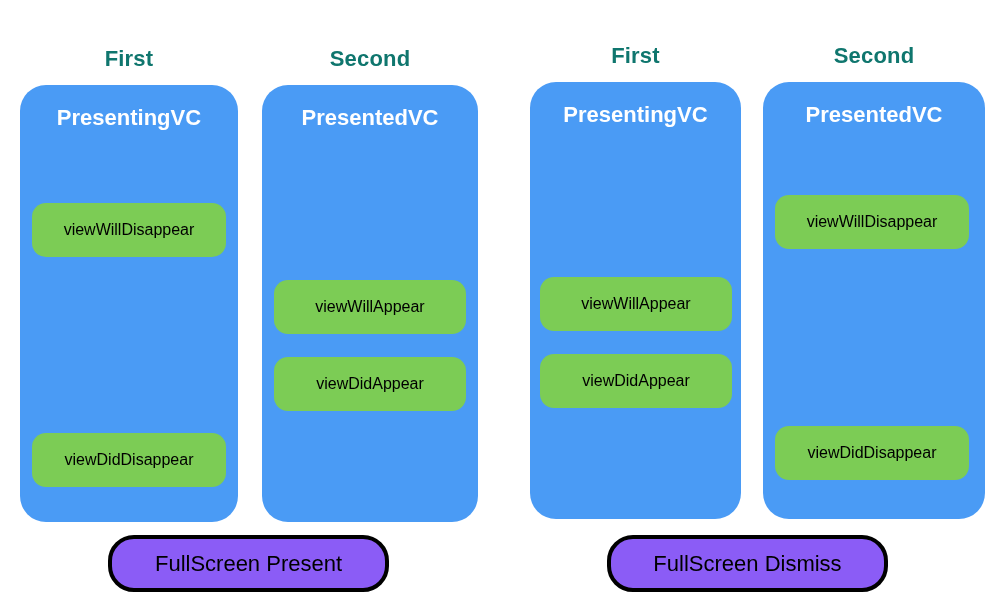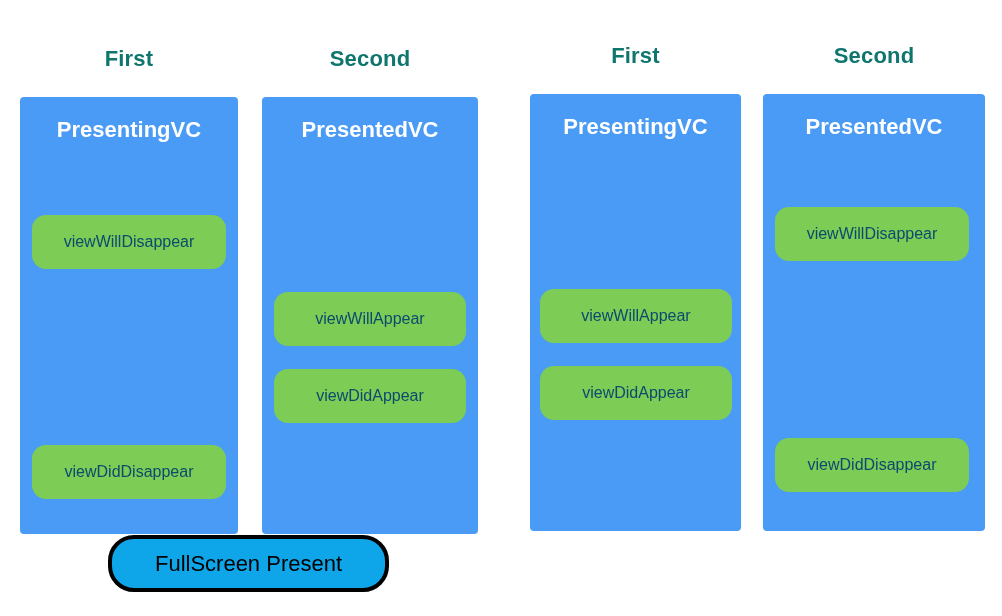--- a/index.html
+++ b/index.html
@@ -29,54 +29,53 @@
     color: #0f766e;
     text-align: center;
     letter-spacing: 0.2px;
     white-space: nowrap;
   }
 
   
   .vc-card {
     position: absolute;
     background: #4a9bf5;
-    border-radius: 4px;
+    border-radius: 26px;
     box-sizing: border-box;
-    margin-top: 12px;
   }
   .vc-title {
     position: absolute;
     left: 0;
     right: 0;
     text-align: center;
     color: #ffffff;
     font-size: 22px;
     font-weight: bold;
     white-space: nowrap;
   }
 
   
   .pill {
     position: absolute;
     background: #7ccc55;
     border-radius: 14px;
-    color: #0c4a6e;
+    color: #000000;
     font-size: 16px;
     font-weight: normal;
     display: flex;
     align-items: center;
     justify-content: center;
     white-space: nowrap;
     box-sizing: border-box;
   }
 
   
   .caption-box {
     position: absolute;
-    background: #0ea5e9;
+    background: #8b5cf6;
     border: 4px solid #000000;
     border-radius: 26px;
     display: flex;
     align-items: center;
     justify-content: center;
     box-sizing: border-box;
     color: #000000;
     font-size: 22px;
     font-weight: normal;
     white-space: nowrap;
@@ -114,14 +113,15 @@
   </div>
 
   <div class="col-header" style="left:763px; top:43px; width:222px;">Second</div>
 
   <div class="vc-card" style="left:763px; top:82px; width:222px; height:437px;">
     <div class="vc-title" style="top:20px;">PresentedVC</div>
     <div class="pill" style="left:12px; top:113px; width:194px; height:54px;">viewWillDisappear</div>
     <div class="pill" style="left:12px; top:344px; width:194px; height:54px;">viewDidDisappear</div>
   </div>
 
+  <div class="caption-box" style="left:607px; top:535px; width:281px; height:57px;">FullScreen Dismiss</div>
 
 </div>
 
 </body></html>

